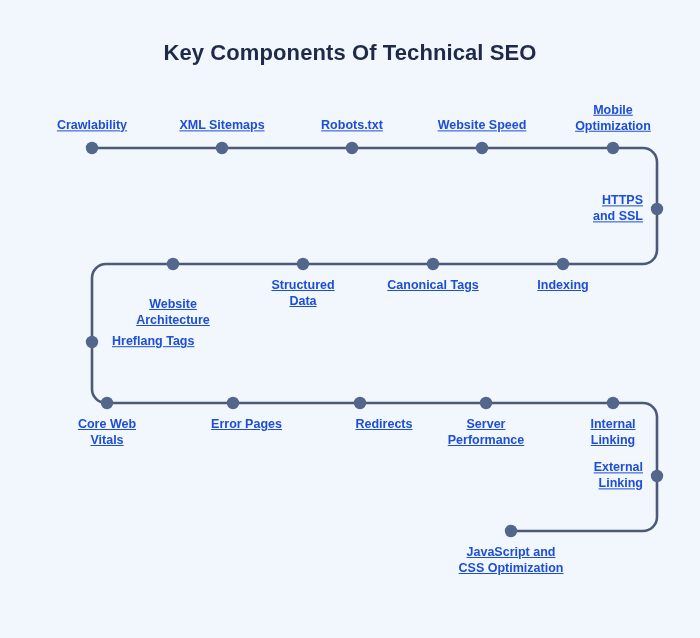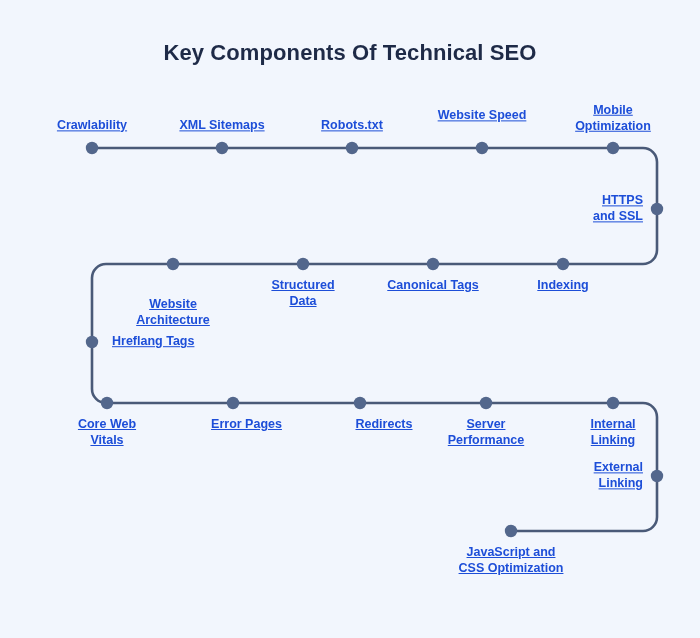--- a/index.html
+++ b/index.html
@@ -91,21 +91,21 @@
         <circle cx="613" cy="403" r="6.2" fill="#53678c"></circle>
         <circle cx="657" cy="476" r="6.2" fill="#53678c"></circle>
         <circle cx="511" cy="531" r="6.2" fill="#53678c"></circle>
       </g>
   </svg>
 
   <div id="labels">
       <div class="node-label lbl-above" style="left: 92px; top: 134px;">Crawlability</div>
       <div class="node-label lbl-above" style="left: 222px; top: 134px;">XML Sitemaps</div>
       <div class="node-label lbl-above" style="left: 352px; top: 134px;">Robots.txt</div>
-      <div class="node-label lbl-above" style="left: 482px; top: 124px;">Website Speed</div>
+      <div class="node-label lbl-above" style="left: 482px; top: 134px;">Website Speed</div>
       <div class="node-label lbl-above" style="left: 613px; top: 134px;">Mobile
 Optimization</div>
       <div class="node-label lbl-left" style="left: 643px; top: 209px;">HTTPS and SSL</div>
       <div class="node-label lbl-below" style="left: 173px; top: 278px; margin-top: 19px;">Website
 Architecture</div>
       <div class="node-label lbl-below" style="left: 303px; top: 278px;">Structured
 Data</div>
       <div class="node-label lbl-below" style="left: 433px; top: 278px;">Canonical Tags</div>
       <div class="node-label lbl-below" style="left: 563px; top: 278px;">Indexing</div>
       <div class="node-label lbl-right" style="left: 106px; top: 342px;">Hreflang Tags</div>

